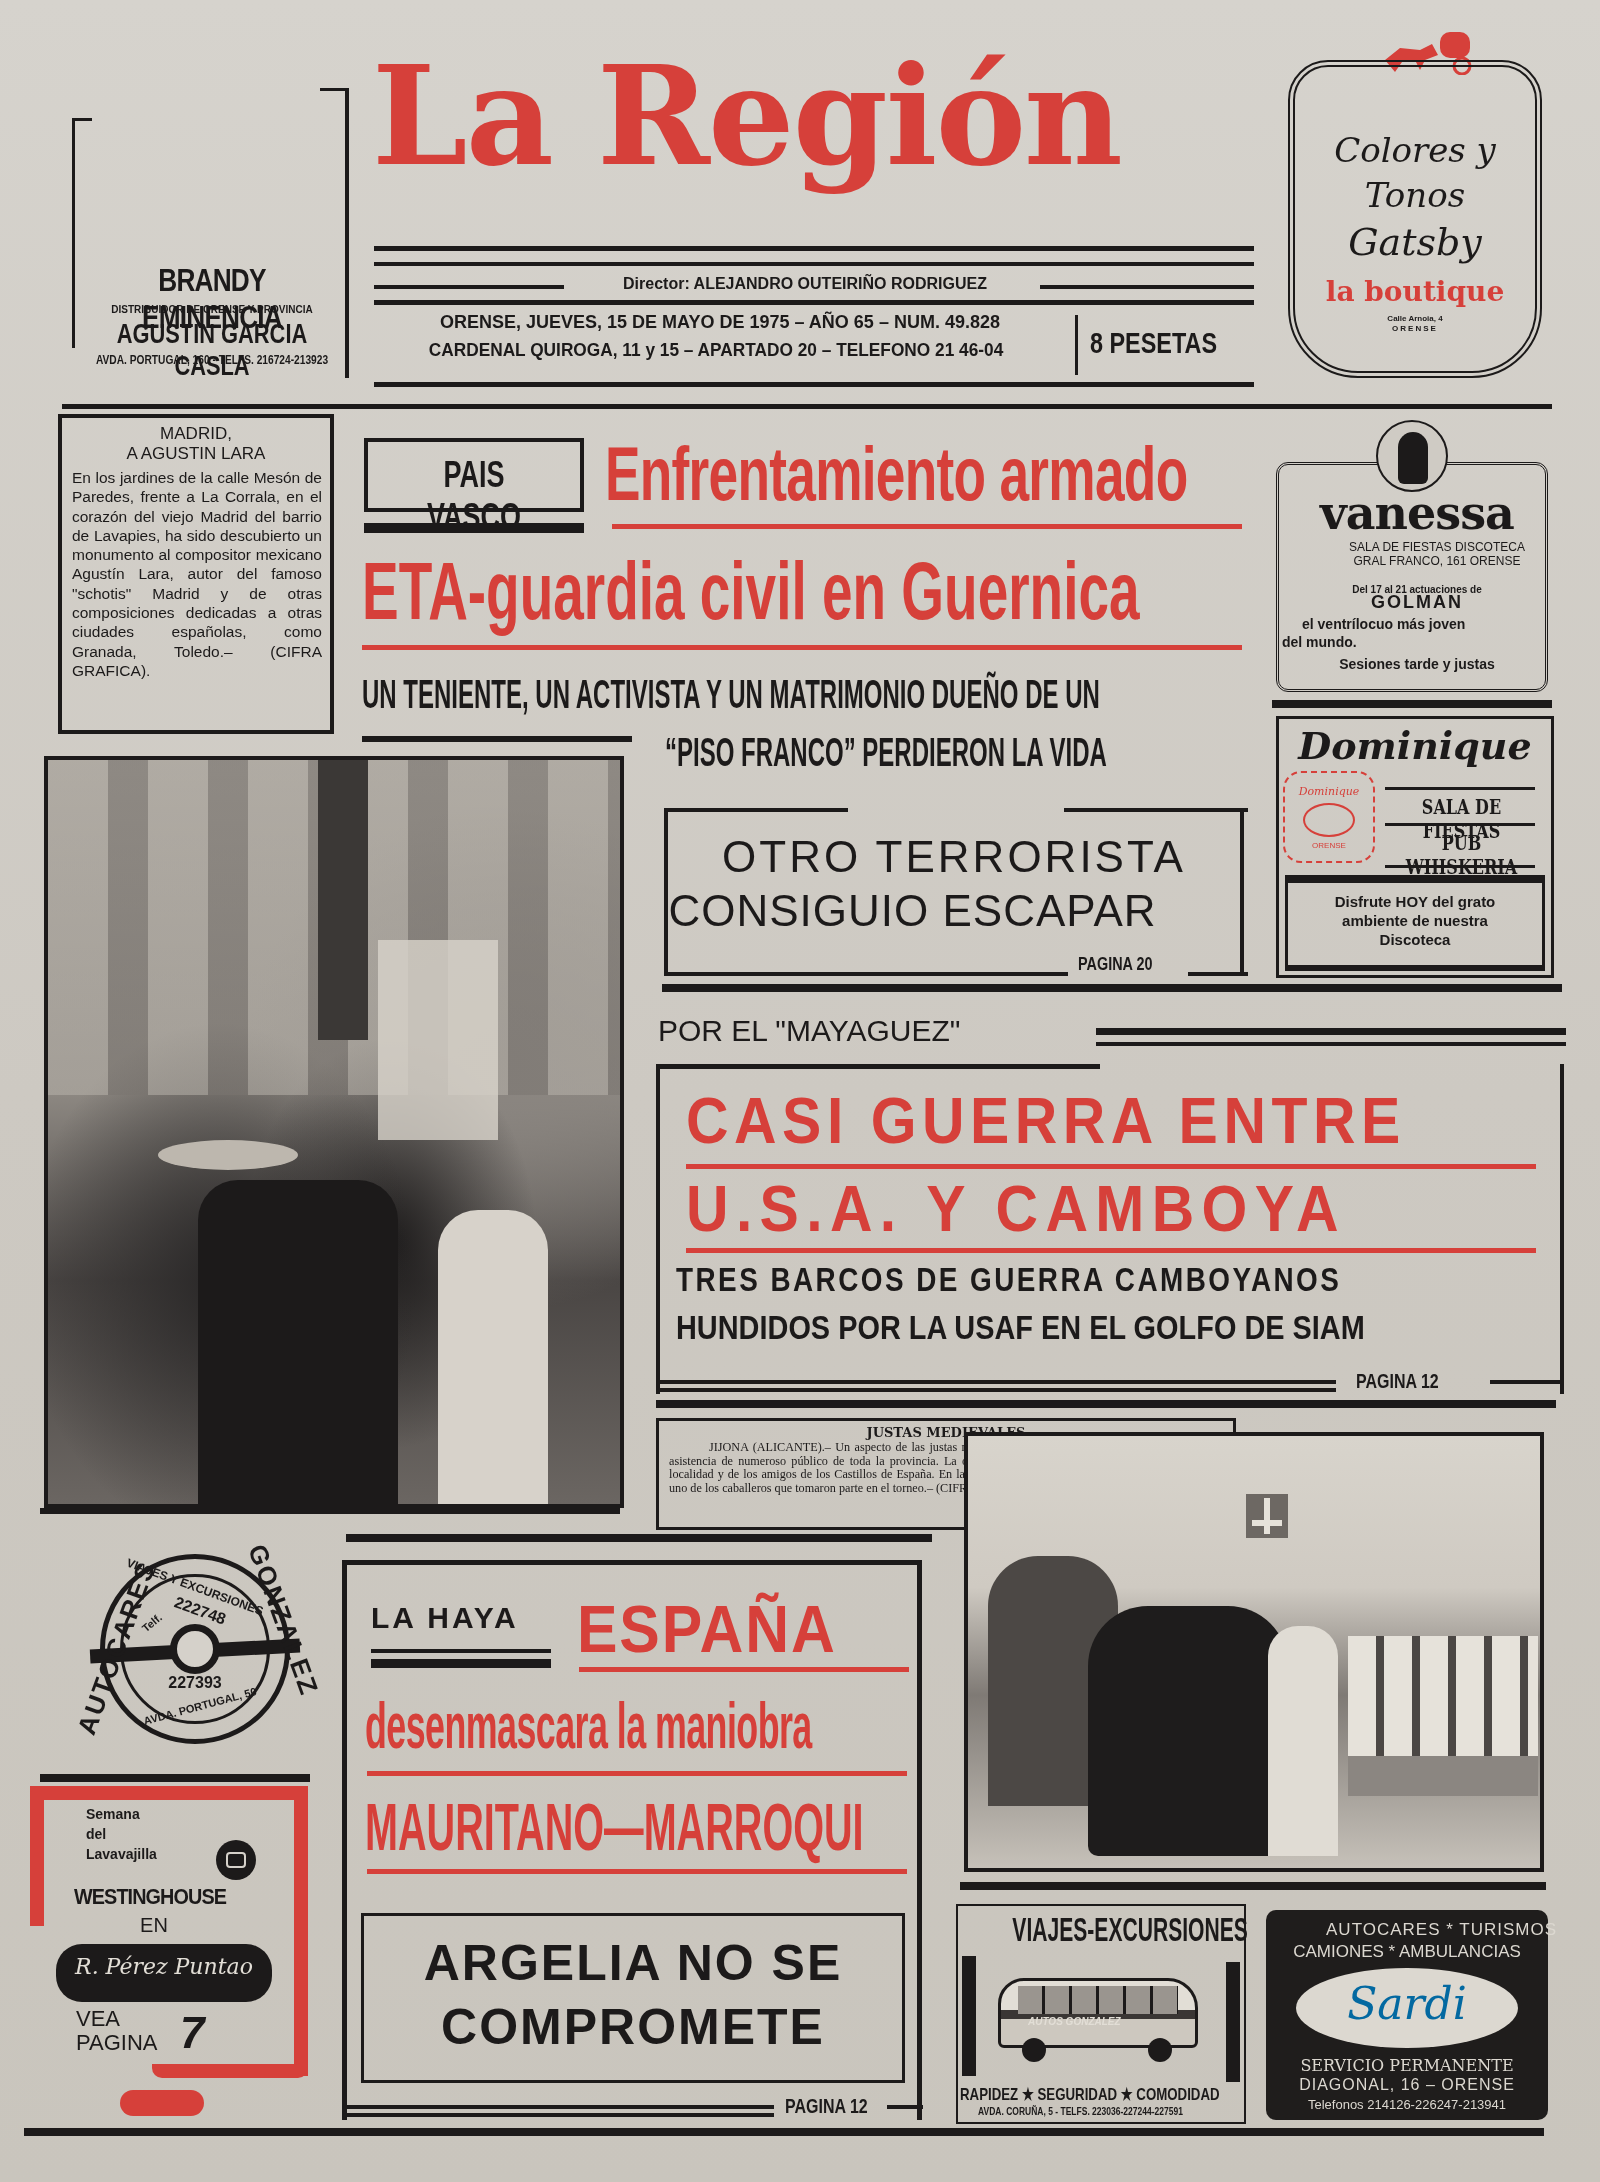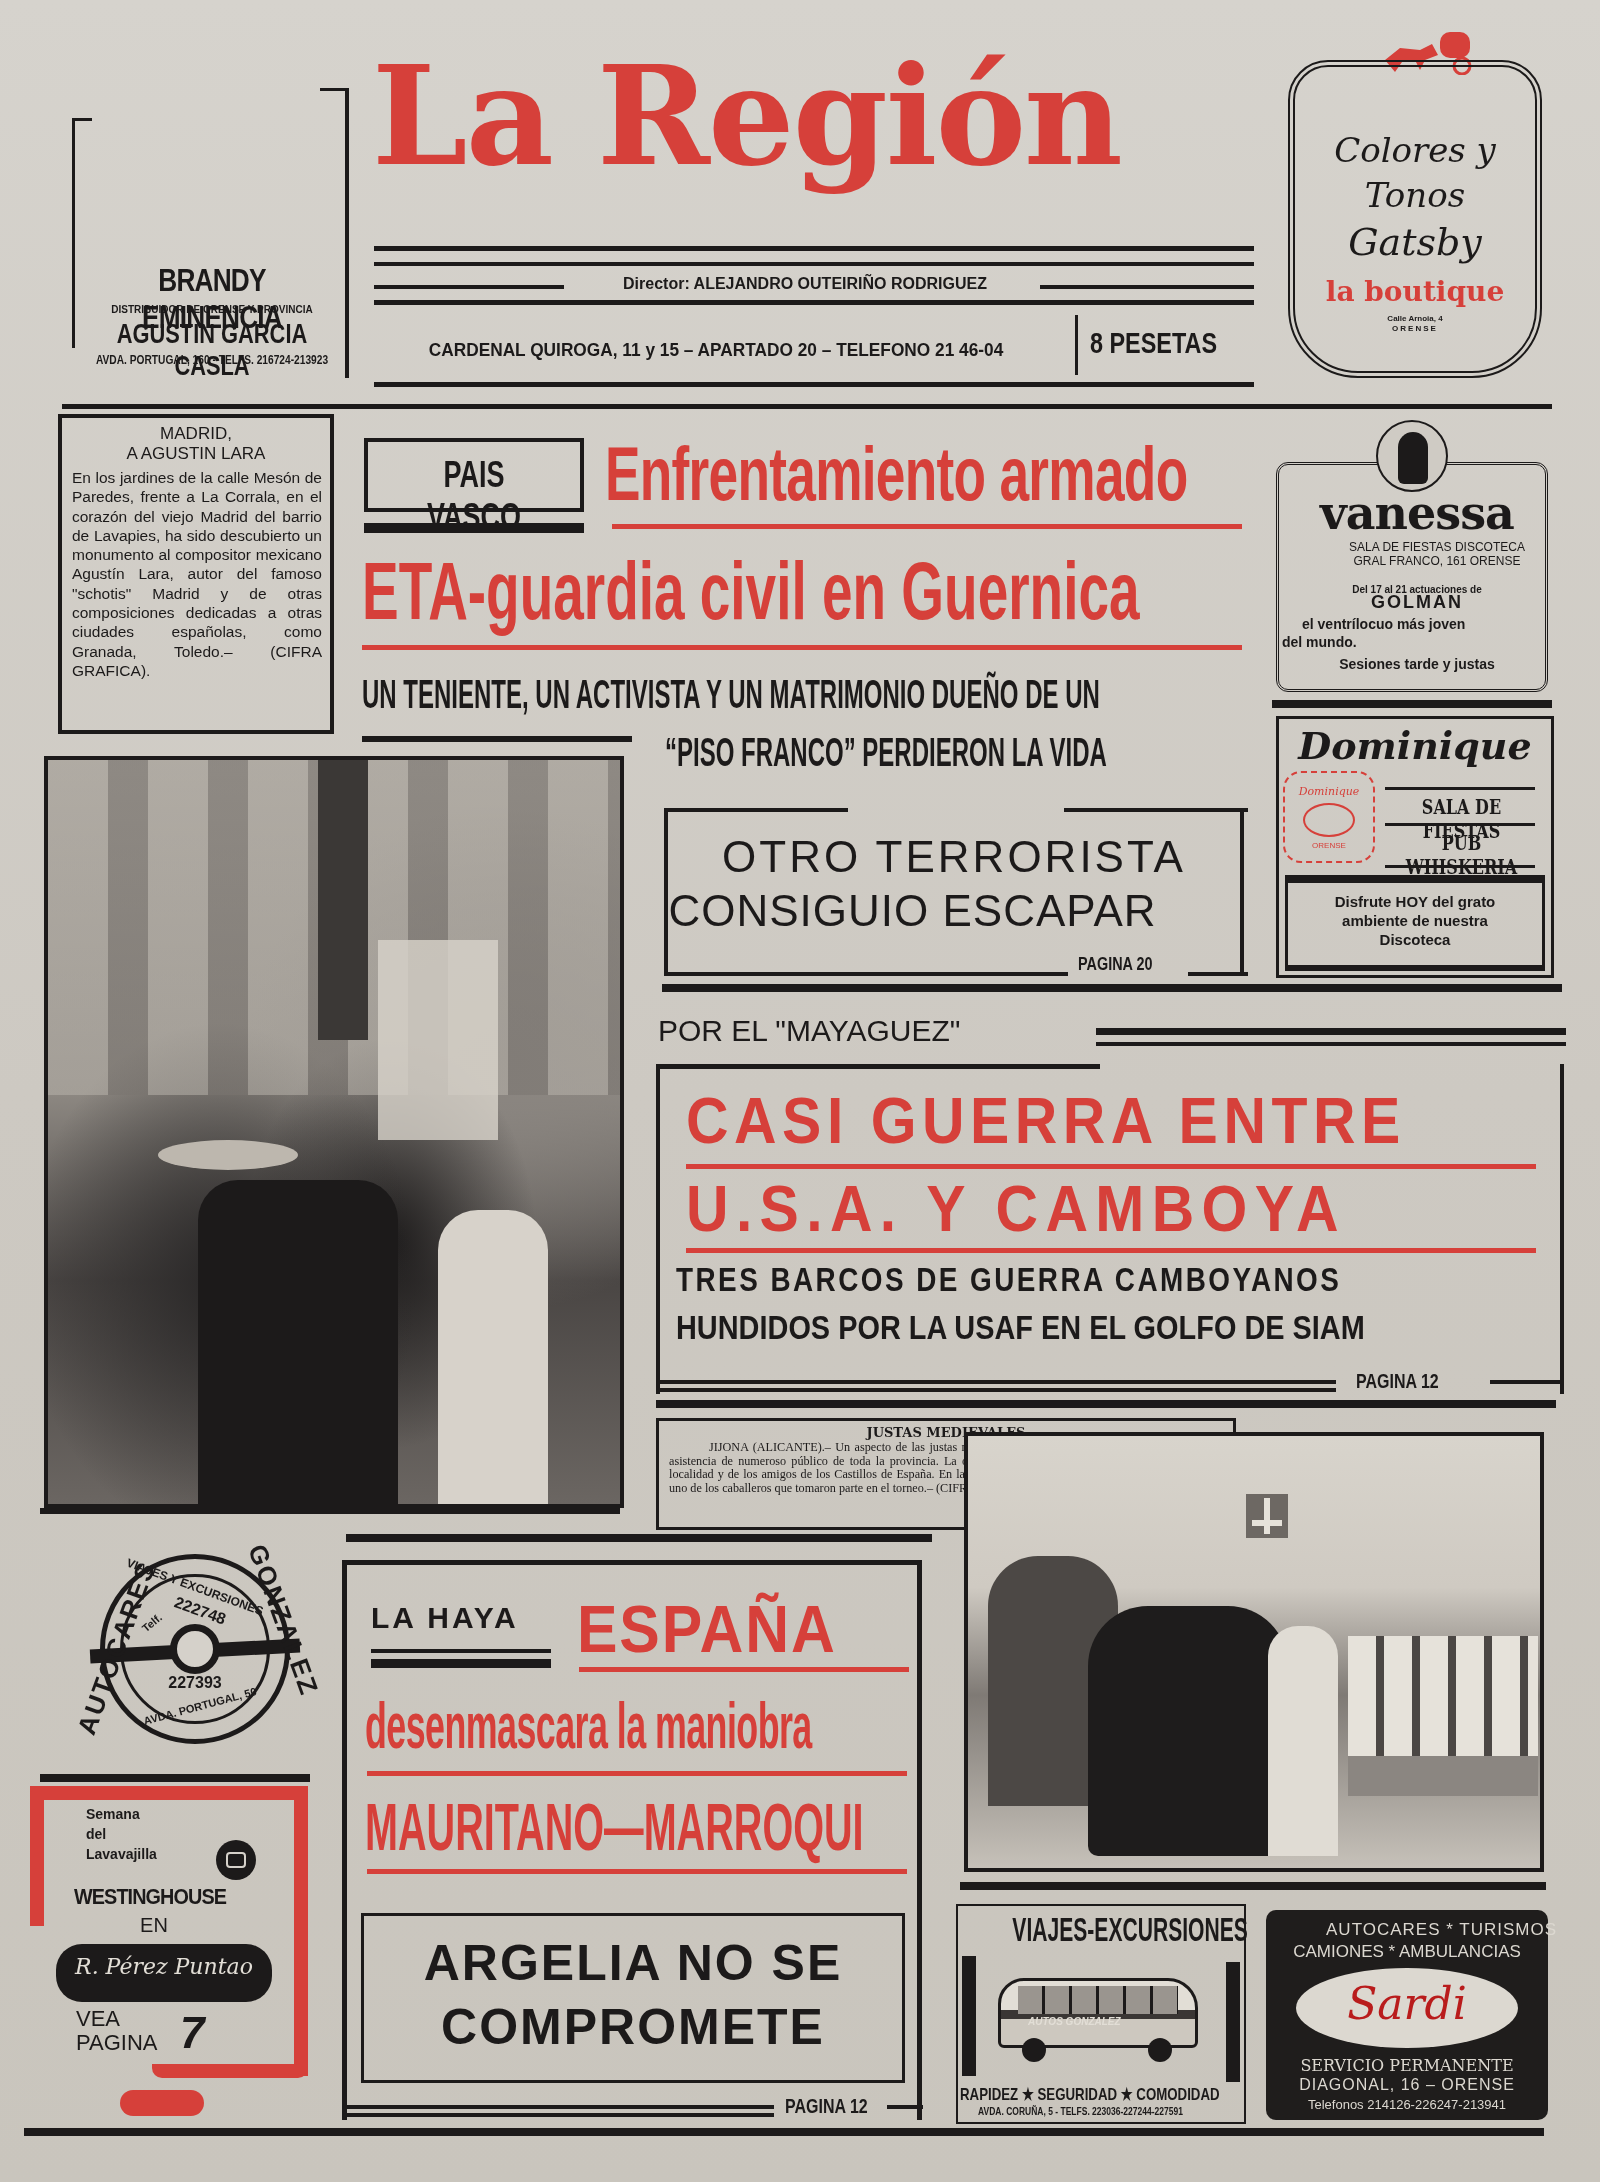--- a/index.html
+++ b/index.html
@@ -48,20 +48,21 @@
   </div>
 
   <div class="abs masthead-title red" style="left:372px;top:48px;width:880px;">La Región</div>
 
   <div class="rule" style="left:374px;top:246px;width:880px;height:5px;"></div>
   <div class="rule" style="left:374px;top:262px;width:880px;height:4px;"></div>
   <div class="rule" style="left:374px;top:285px;width:190px;height:4px;"></div>
   <div class="abs tx-black" style="left:570px;top:275px;width:470px;font-size:16px;text-align:center;white-space:nowrap;">Director: ALEJANDRO OUTEIRIÑO RODRIGUEZ</div>
   <div class="rule" style="left:1040px;top:285px;width:214px;height:4px;"></div>
   <div class="rule" style="left:374px;top:300px;width:880px;height:5px;"></div>
+  <div class="abs tx-black" style="left:380px;top:312px;width:680px;font-size:18px;text-align:center;white-space:nowrap;">ORENSE, JUEVES, 15 DE MAYO DE 1975 – AÑO 65 – NUM. 49.828</div>
   <div class="abs tx-black" style="left:376px;top:340px;width:680px;font-size:18px;text-align:center;white-space:nowrap;transform:scaleX(.96);">CARDENAL QUIROGA, 11 y 15 – APARTADO 20 – TELEFONO 21 46-04</div>
   <div class="rule" style="left:1075px;top:315px;width:3px;height:60px;"></div>
   <div class="abs tx-black" style="left:1090px;top:326px;width:160px;font-size:30px;transform:scaleX(.78);transform-origin:left;white-space:nowrap;">8 PESETAS</div>
   <div class="rule" style="left:374px;top:382px;width:880px;height:5px;"></div>
 
   <div class="abs" style="left:1280px;top:30px;width:270px;height:355px;">
     <div class="abs" style="left:100px;top:0;width:100px;height:45px;">
       <svg width="100" height="45" viewBox="0 0 100 45">
           <path d="M5 30 L20 18 L40 20 L52 14 L58 25 L45 30 L40 40 L35 30 L22 32 L15 42 Z" fill="#d6403a"></path>
           <rect x="60" y="2" width="30" height="26" rx="10" fill="#d6403a"></rect>
@@ -267,21 +268,21 @@
       <span> ★ </span>
       <span>COMODIDAD</span>
     </div>
     <div class="abs tx-black" style="left:20px;top:200px;width:300px;font-size:10px;white-space:nowrap;transform:scaleX(.85);transform-origin:left;">AVDA. CORUÑA, 5 - TELFS. 223036-227244-227591</div>
   </div>
 
   <div class="abs" style="left:1266px;top:1910px;width:282px;height:210px;background:#1f1d1c;border-radius:10px;">
     <div class="abs center" style="left:0;top:10px;width:326px;font-size:17px;color:#dcd8d0;letter-spacing:1px;padding-left:25px;">AUTOCARES * TURISMOS</div>
     <div class="abs center" style="left:0;top:32px;width:282px;font-size:17px;color:#dcd8d0;">CAMIONES * AMBULANCIAS</div>
     <div class="abs" style="left:30px;top:58px;width:222px;height:80px;background:#dcd8d0;border-radius:50%;">
-      <div class="abs center" style="left:0;top:10px;width:222px;font-family:'DejaVu Serif',serif;font-style:italic;font-size:44px;color:#b91c1c;">Sardi</div>
+      <div class="abs center" style="left:0;top:10px;width:222px;font-family:'DejaVu Serif',serif;font-style:italic;font-size:44px;color:#0369a1;">Sardi</div>
     </div>
     <div class="abs center" style="left:0;top:146px;width:282px;font-family:'DejaVu Serif',serif;font-size:16px;color:#dcd8d0;">SERVICIO PERMANENTE</div>
     <div class="abs center" style="left:0;top:166px;width:282px;font-size:16px;color:#dcd8d0;letter-spacing:1px;">DIAGONAL, 16 – ORENSE</div>
     <div class="abs center" style="left:0;top:187px;width:282px;font-size:13px;color:#dcd8d0;">Telefonos 214126-226247-213941</div>
   </div>
 
   <div class="rule" style="left:24px;top:2128px;width:1520px;height:8px;"></div>
 </div>
 
 </body></html>

